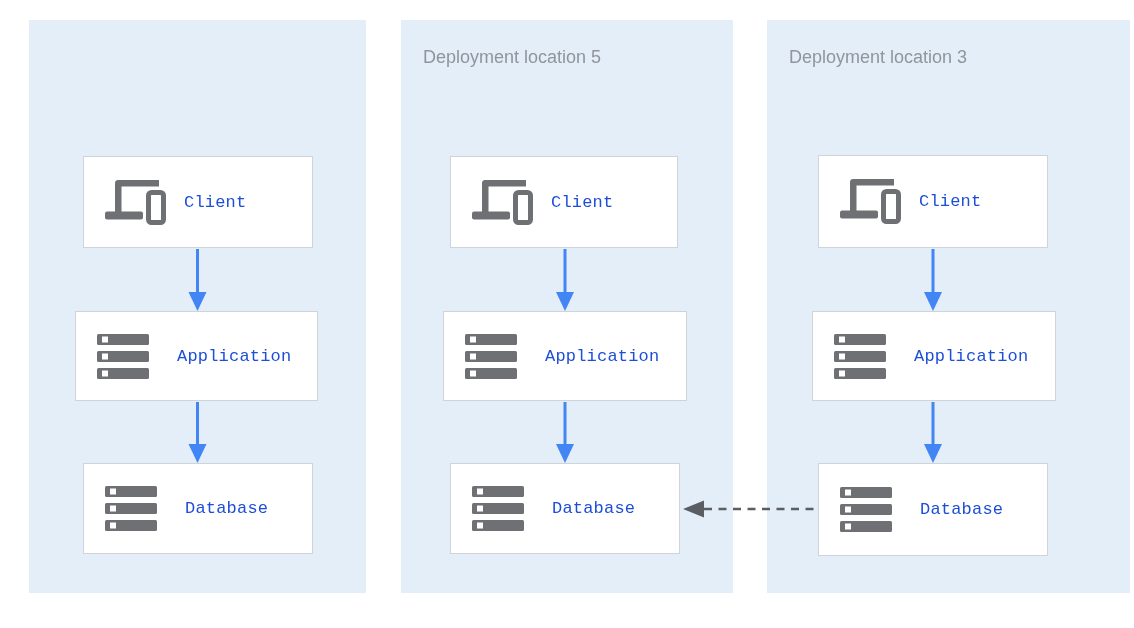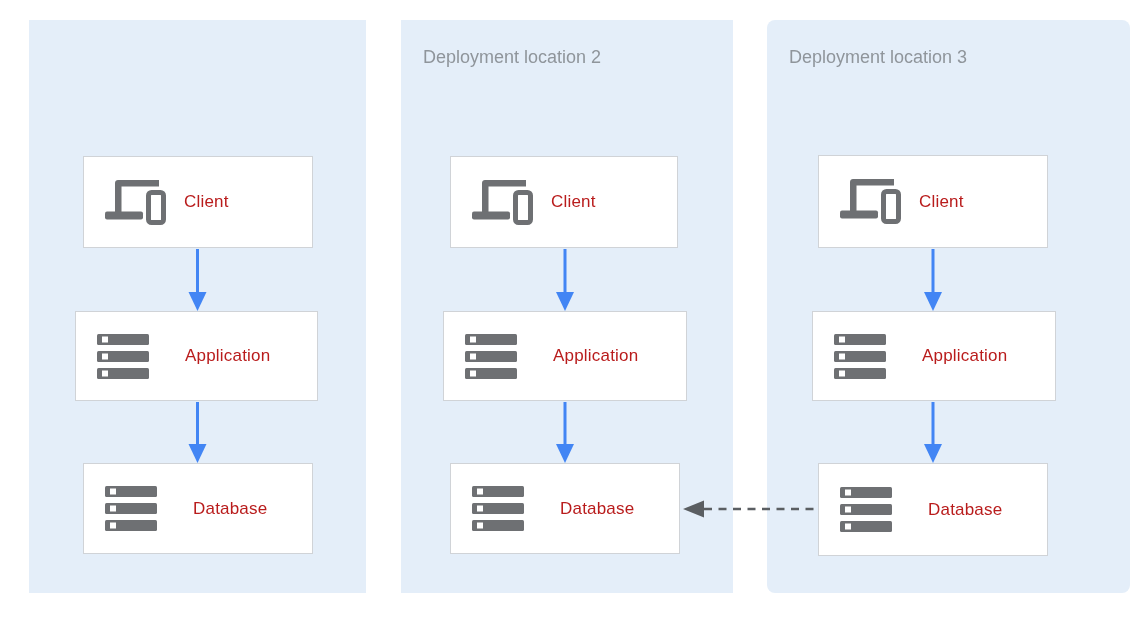--- a/index.html
+++ b/index.html
@@ -10,50 +10,51 @@
     overflow:hidden;
     font-family:"Liberation Sans","DejaVu Sans",sans-serif;
   }
   .panel{
     position:absolute;
     top:20px;height:573px;
     background:#e4eef9;
   }
   .panel.p1{left:29px;width:337px;}
   .panel.p2{left:401px;width:332px;}
-  .panel.p3{left:767px;width:363px;border-radius:8px;}
+  .panel.p3{left:767px;width:363px;}
   .panel-title{
     position:absolute;left:22px;top:26px;
     font-size:18px;line-height:22px;
     color:#8f959b;
     white-space:nowrap;
   }
   .node{
     position:absolute;
     box-sizing:border-box;
     background:#ffffff;
     border:1px solid #d0d3d7;
     display:flex;align-items:center;
-    padding-left:21px;gap:36px;
+    padding-left:21px;gap:28px;
   }
   .node.nd-client{gap:18px;}
   .p1 .nd-client{left:54px;top:136px;width:230px;height:92px;}
   .p1 .nd-app   {left:46px;top:291px;width:243px;height:90px;}
   .p1 .nd-db    {left:54px;top:443px;width:230px;height:91px;}
   .p2 .nd-client{left:49px;top:136px;width:228px;height:92px;}
   .p2 .nd-app   {left:42px;top:291px;width:244px;height:90px;}
   .p2 .nd-db    {left:49px;top:443px;width:230px;height:91px;}
   .p3 .nd-client{left:51px;top:135px;width:230px;height:93px;}
   .p3 .nd-app   {left:45px;top:291px;width:244px;height:90px;}
   .p3 .nd-db    {left:51px;top:443px;width:230px;height:93px;}
   .node-label{
     font-size:17px;
-    color:#b91c1c;
+    color:#1d4ed8;
     letter-spacing:.2px;
     white-space:nowrap;
+    font-family:Liberation Mono, monospace;
   }
   .icon{color:#6e7073;flex:0 0 auto;display:block;}
   .icon-devices{width:61px;height:45px;}
   .icon-storage{width:52px;height:45px;}
   #arrow-layer{
     position:absolute;left:0;top:0;
     pointer-events:none;
   }
   .hidden-defs{position:absolute;width:0;height:0;overflow:hidden;}
 </style>
@@ -95,21 +96,21 @@
     </div>
     <div class="node nd-db">
       <svg class="icon icon-storage">
           <use href="#sym-storage"></use>
         </svg>
       <span class="node-label">Database</span>
     </div>
   </div>
 
   <div class="panel p2">
-    <div class="panel-title">Deployment location 2</div>
+    <div class="panel-title">Deployment location 5</div>
     <div class="node nd-client">
       <svg class="icon icon-devices">
           <use href="#sym-devices"></use>
         </svg>
       <span class="node-label">Client</span>
     </div>
     <div class="node nd-app">
       <svg class="icon icon-storage">
           <use href="#sym-storage"></use>
         </svg>

